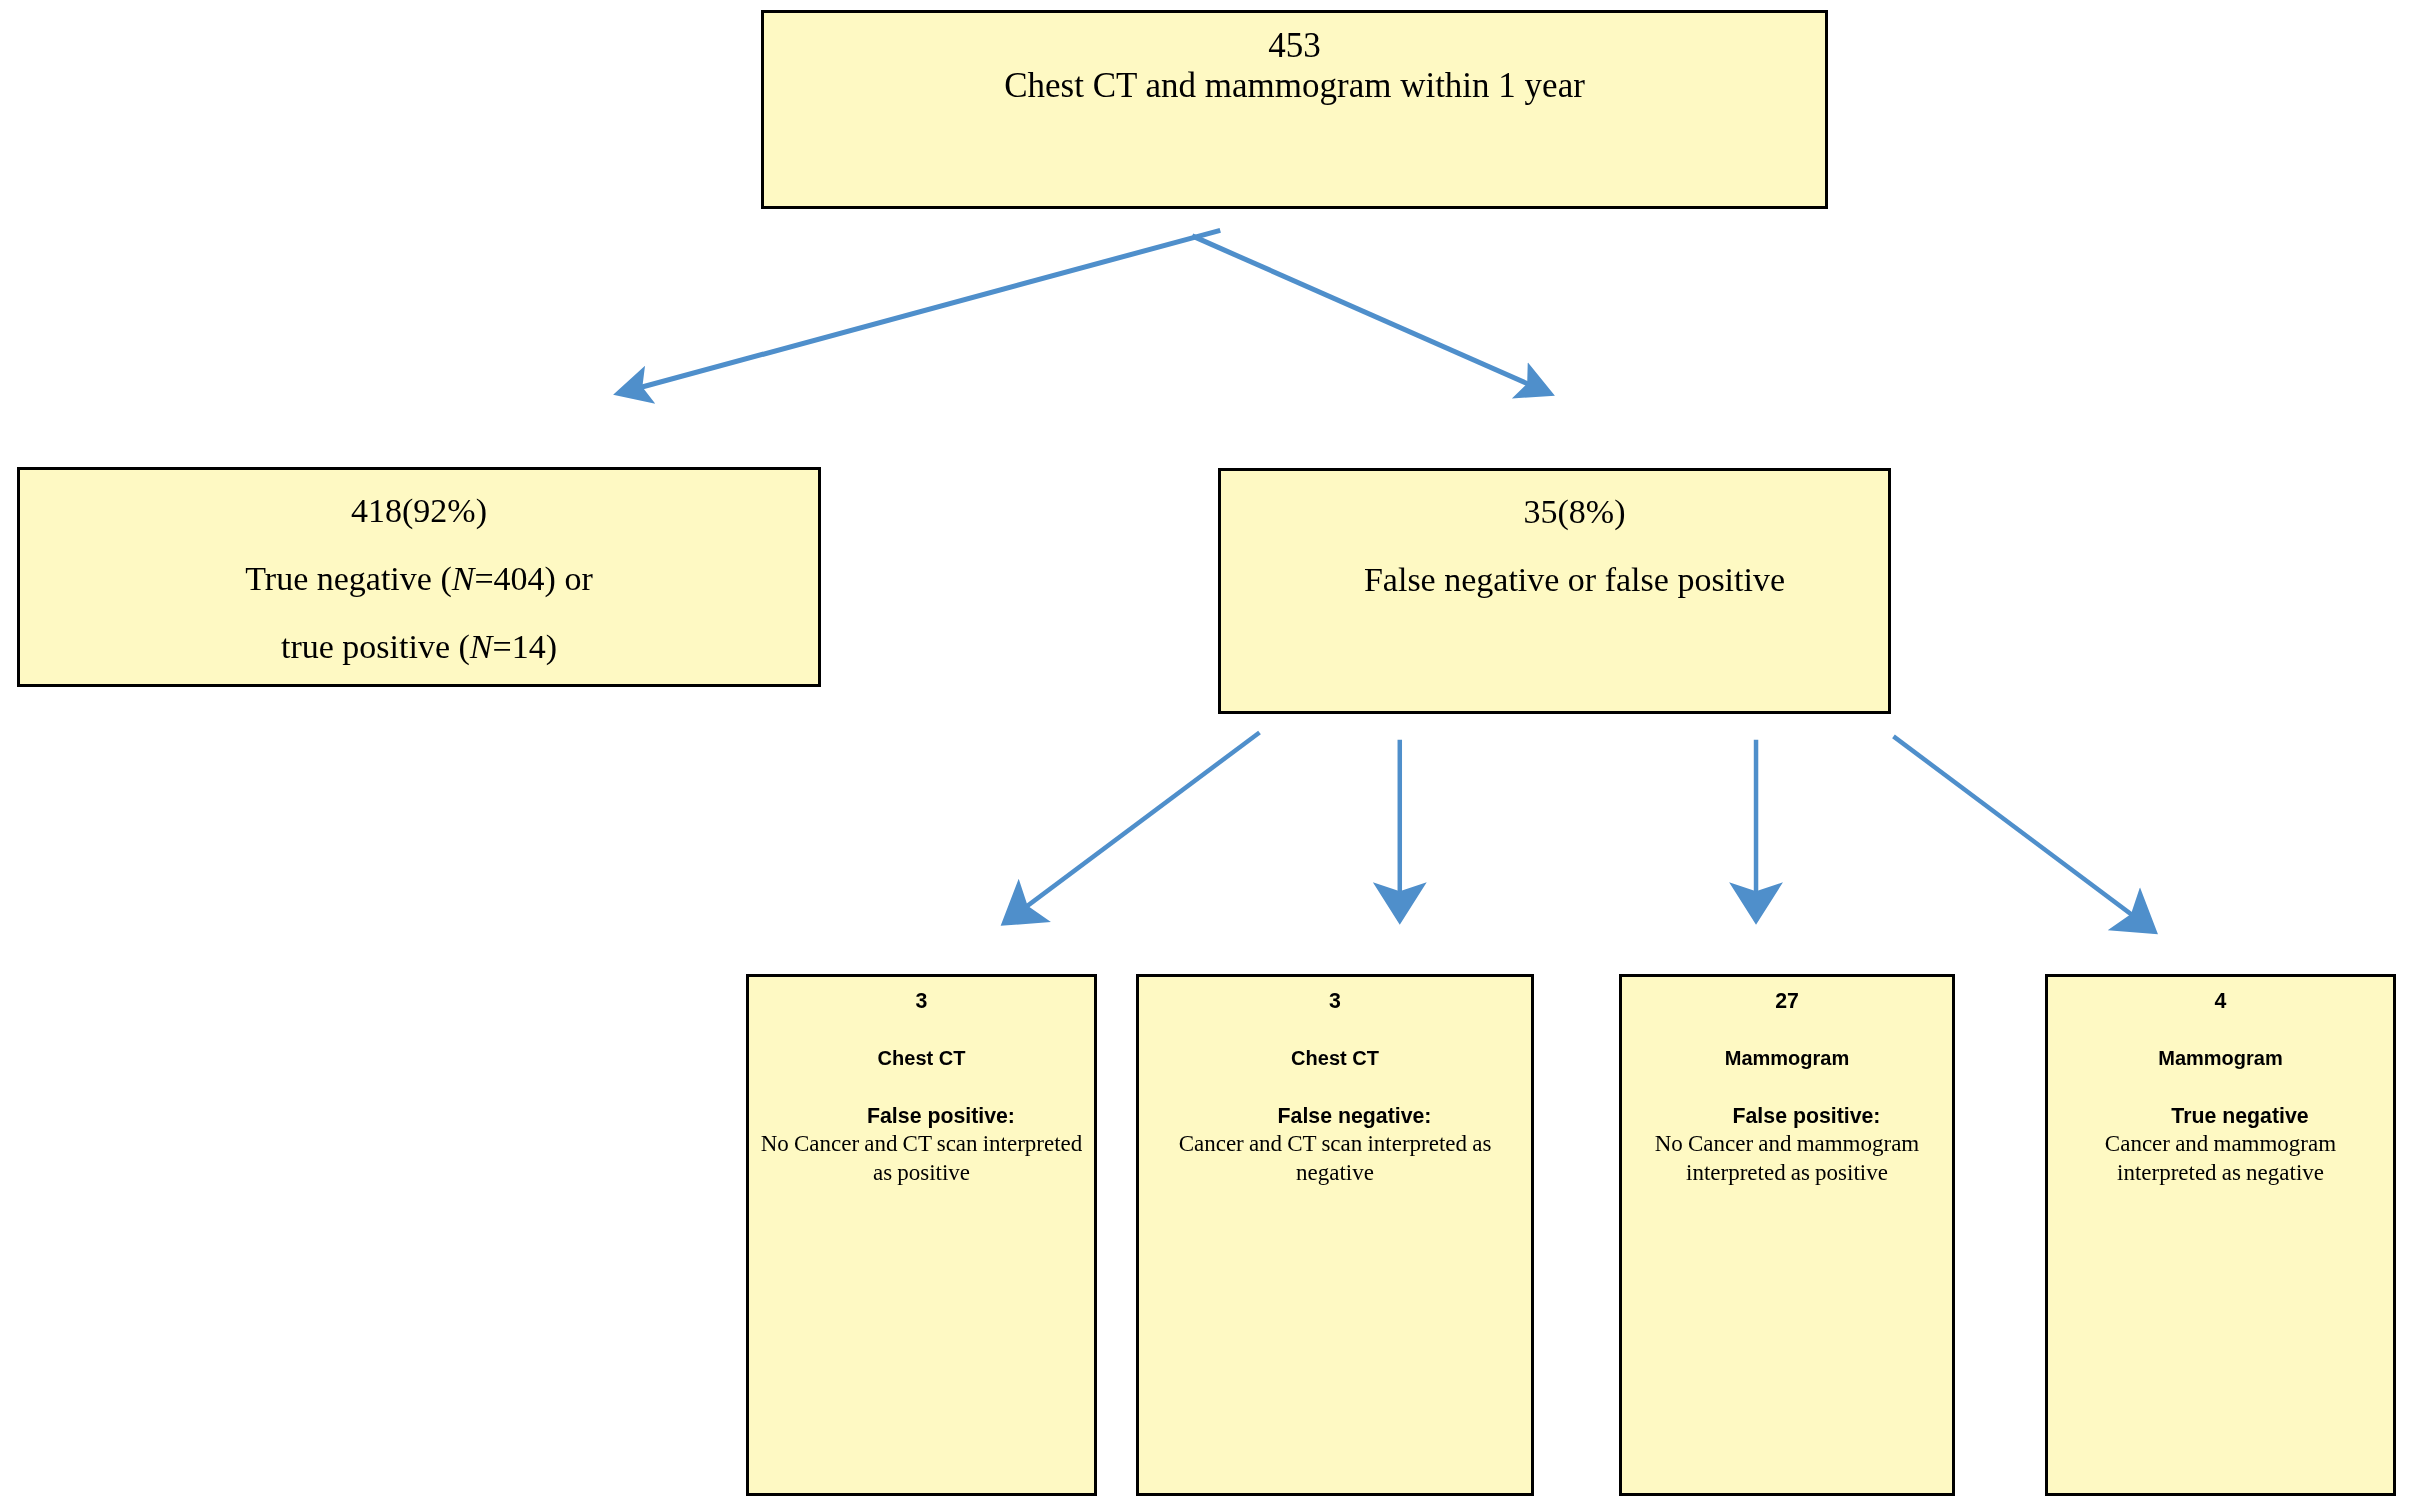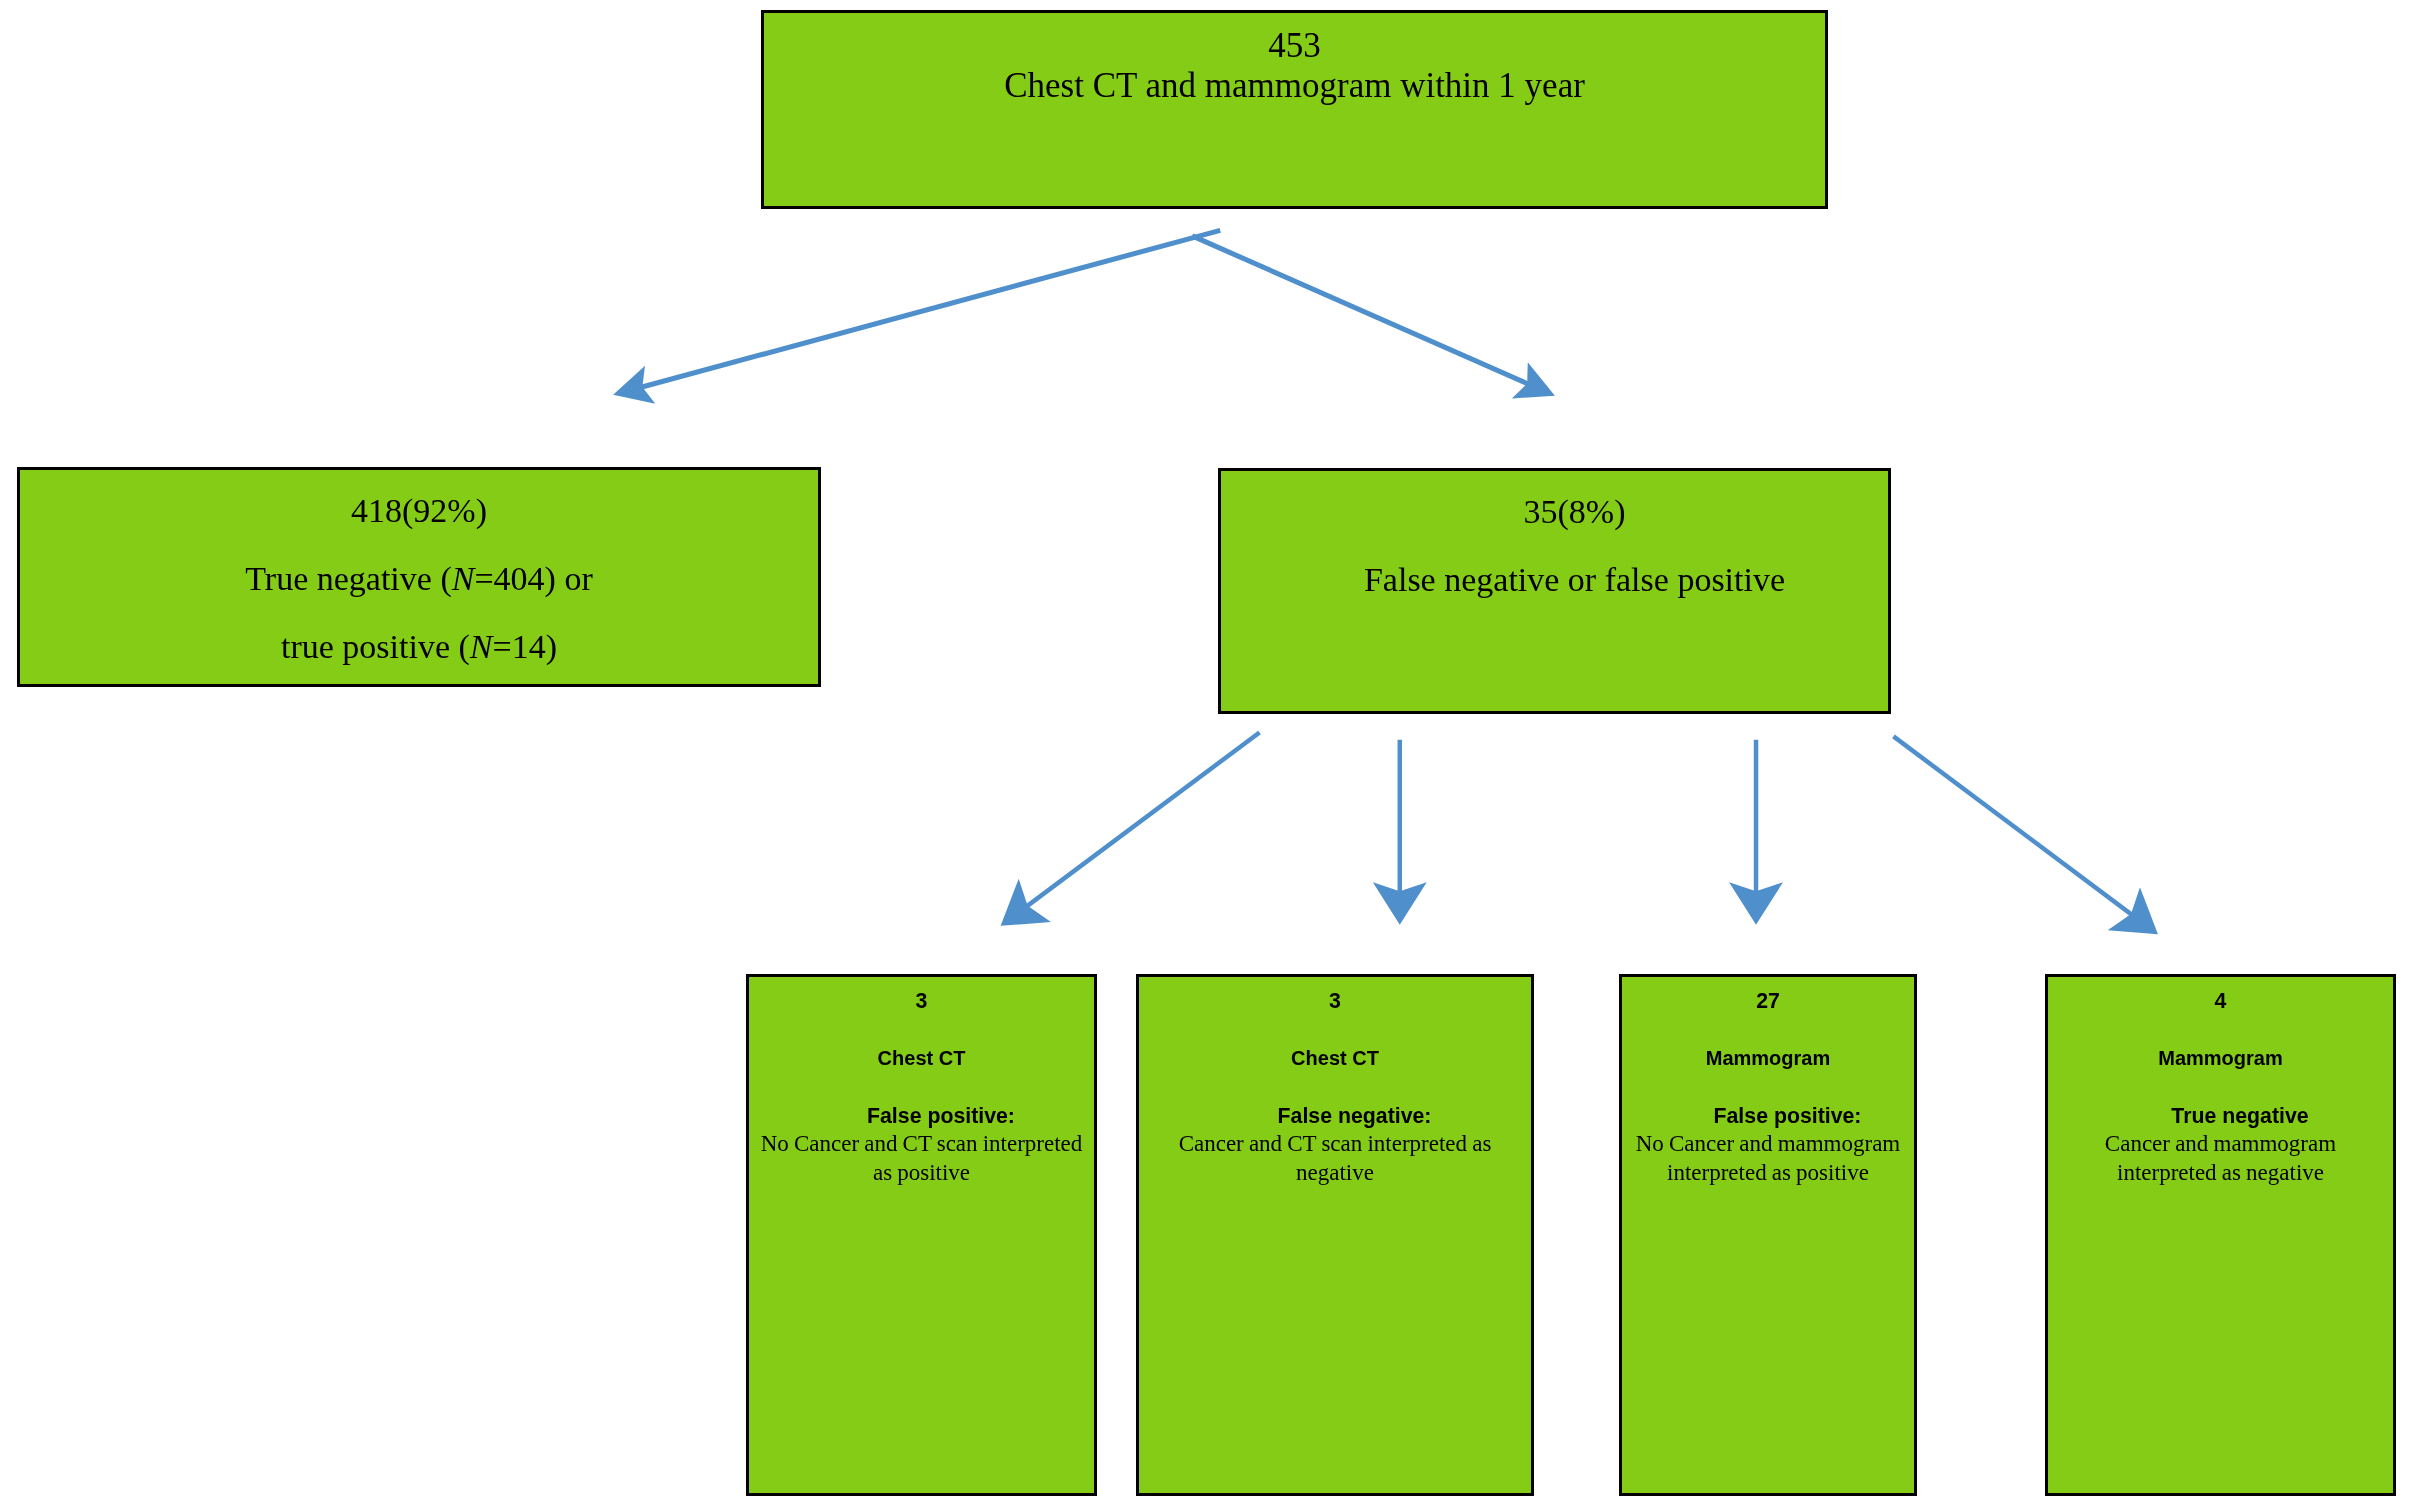--- a/index.html
+++ b/index.html
@@ -12,21 +12,21 @@
     width: 2413px;
     height: 1512px;
     background: #ffffff;
     overflow: hidden;
     font-family: "Liberation Serif", "DejaVu Serif", serif;
   }
   .box {
     position: absolute;
     box-sizing: border-box;
     border: 3.4px solid #000000;
-    background: #84cc16;
+    background: #fef9c3;
     display: flex;
     flex-direction: column;
     align-items: center;
     text-align: center;
   }
   .arrow-layer {
     position: absolute;
     left: 0;
     top: 0;
     width: 2413px;
@@ -89,21 +89,21 @@
 
   
   .leaf {
     top: 974px;
     height: 522px;
     justify-content: flex-start;
     padding: 12.3px 7.9px 0 7.9px;
   }
   #leaf-1 { left: 746px; width: 351px; }
   #leaf-2 { left: 1136px; width: 398px; }
-  #leaf-3 { left: 1619px; width: 298px; }
+  #leaf-3 { left: 1619px; width: 336px; }
   #leaf-4 { left: 2045px; width: 351px; }
 
   .leaf .count {
     font-family: "Liberation Sans", "DejaVu Sans", sans-serif;
     font-weight: bold;
     font-size: 21.3px;
     line-height: 1.2;
     color: #000;
   }
   .leaf .modality {

